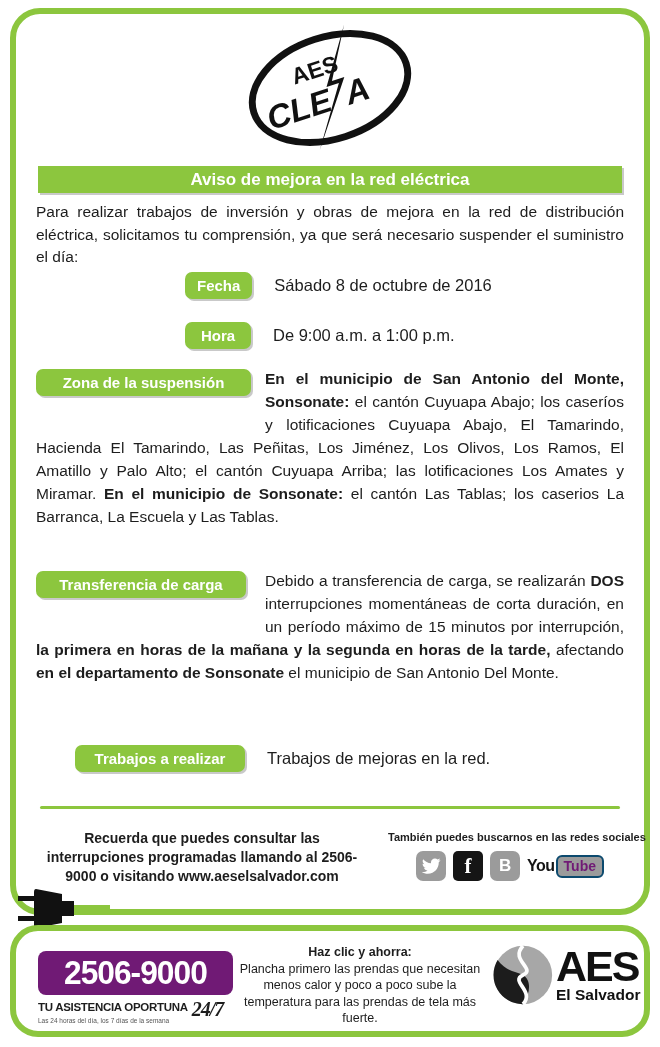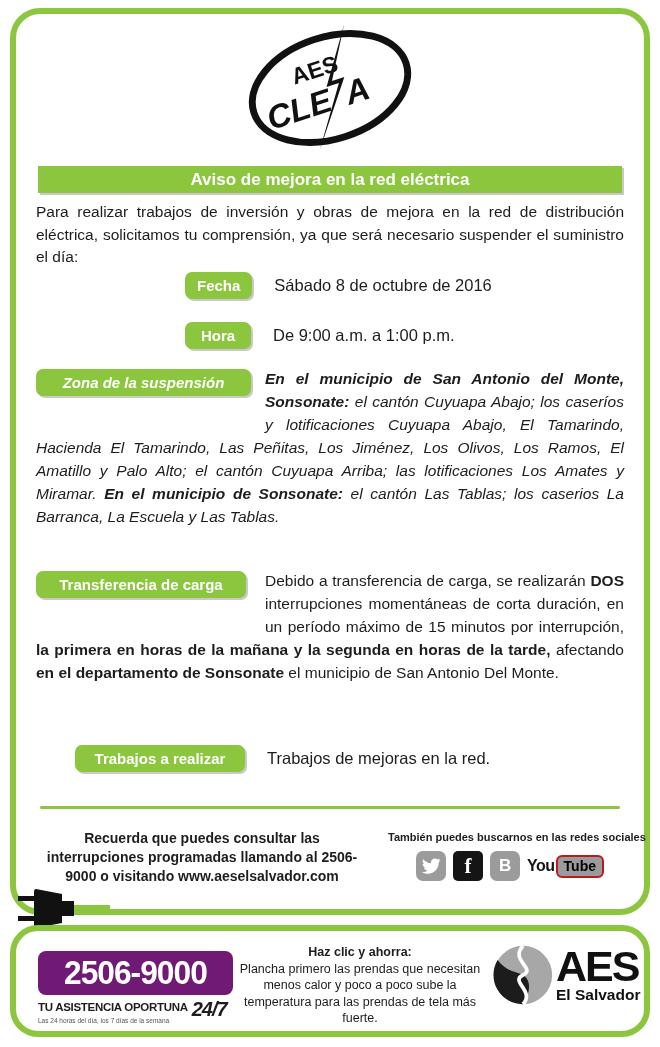--- a/index.html
+++ b/index.html
@@ -36,21 +36,21 @@
   .row-fecha{left:185px;top:272px;}
   .row-hora{left:185px;top:322px;}
   .row-trabajos{left:75px;top:745px;}
   .row .badge{flex:0 0 auto;}
   .row .value{margin-left:22px;font-size:16.5px;white-space:nowrap;}
   .row-fecha .badge,.row-hora .badge{min-width:66px;padding:0 12px;}
   .row-trabajos .badge{min-width:170px;}
 
   
   .section{position:absolute;left:36px;width:588px;font-size:15.5px;line-height:23px;text-align:justify;}
-  .section-zona{top:367px;font-style:italic;}
+  .section-zona{top:367px;}
   .section-transferencia{top:569px;}
   .float-badge{float:left;width:229px;height:50px;}
   .float-badge .badge{margin-top:2px;}
   .seg-bold,.b{font-weight:bold;}
 
   
   .separator{position:absolute;left:40px;top:806px;width:580px;height:3px;
     background:var(--green);border-radius:2px;}
 
   
@@ -58,36 +58,36 @@
     font-size:14px;font-weight:bold;text-align:center;line-height:19px;}
   .social{position:absolute;left:388px;top:831px;width:244px;text-align:center;}
   .social-caption{font-size:11px;font-weight:bold;white-space:nowrap;}
   .social-icons{margin-top:8px;display:flex;justify-content:center;align-items:center;gap:7px;}
   .sq-icon{width:30px;height:30px;border-radius:7px;background:var(--icon-gray);
     display:flex;align-items:center;justify-content:center;color:#fff;font-weight:bold;cursor:pointer;}
   .sq-icon.fb{background:#151515;border-radius:5px;font-size:21px;font-family:"Liberation Serif",serif;}
   .sq-icon.blogger{font-size:17px;}
   .yt{display:flex;align-items:center;gap:1px;cursor:pointer;}
   .yt-you{font-size:16px;font-weight:bold;color:#151515;letter-spacing:-0.5px;}
-  .yt-tube{background:var(--icon-gray);border:2px solid #b91c1c;color:#000000;font-weight:bold;
+  .yt-tube{background:var(--icon-gray);border:2px solid #0c4a6e;color:#701a75;font-weight:bold;
     font-size:14px;border-radius:6px;padding:1px 6px 2px 6px;}
 
   
   .plug{position:absolute;left:18px;top:886px;}
 
   
   .bottom-frame{position:absolute;left:10px;top:925px;width:640px;height:112px;
     border:6px solid var(--green);border-radius:28px;background:#fff;}
   .phone-block{position:absolute;left:38px;top:951px;width:195px;}
   .phone-rect{background:#701a75;border-radius:8px;height:44px;display:flex;align-items:center;justify-content:center;}
   .phone-number{color:#fff;font-weight:bold;font-size:33px;letter-spacing:-1px;
     transform:scaleX(0.96);white-space:nowrap;}
   .phone-sub-row{display:flex;align-items:flex-start;margin-top:6px;}
   .phone-sub{font-size:11.5px;font-weight:bold;letter-spacing:-0.3px;white-space:nowrap;}
-  .phone-247{font-size:20px;font-weight:900;font-style:italic;letter-spacing:-1px;margin-left:4px;line-height:16px;}
+  .phone-247{font-size:20px;font-weight:900;font-style:italic;letter-spacing:-1px;margin-left:4px;line-height:16px;font-family:Liberation Serif, serif;}
   .phone-tiny{font-size:6.5px;color:#555;margin-top:0;white-space:nowrap;}
   .tip{position:absolute;left:238px;top:944px;width:244px;text-align:center;font-size:12.5px;line-height:16.5px;}
   .tip-title{font-weight:bold;}
   .aes-logo{position:absolute;left:492px;top:944px;display:flex;align-items:center;}
   .aes-text{margin-left:2px;}
   .aes-name{font-size:43px;font-weight:bold;letter-spacing:-2px;line-height:40px;color:#111;}
   .aes-sub{font-size:15.5px;font-weight:bold;color:#111;margin-top:0;text-align:center;}
 </style>
 </head>
 <body>

